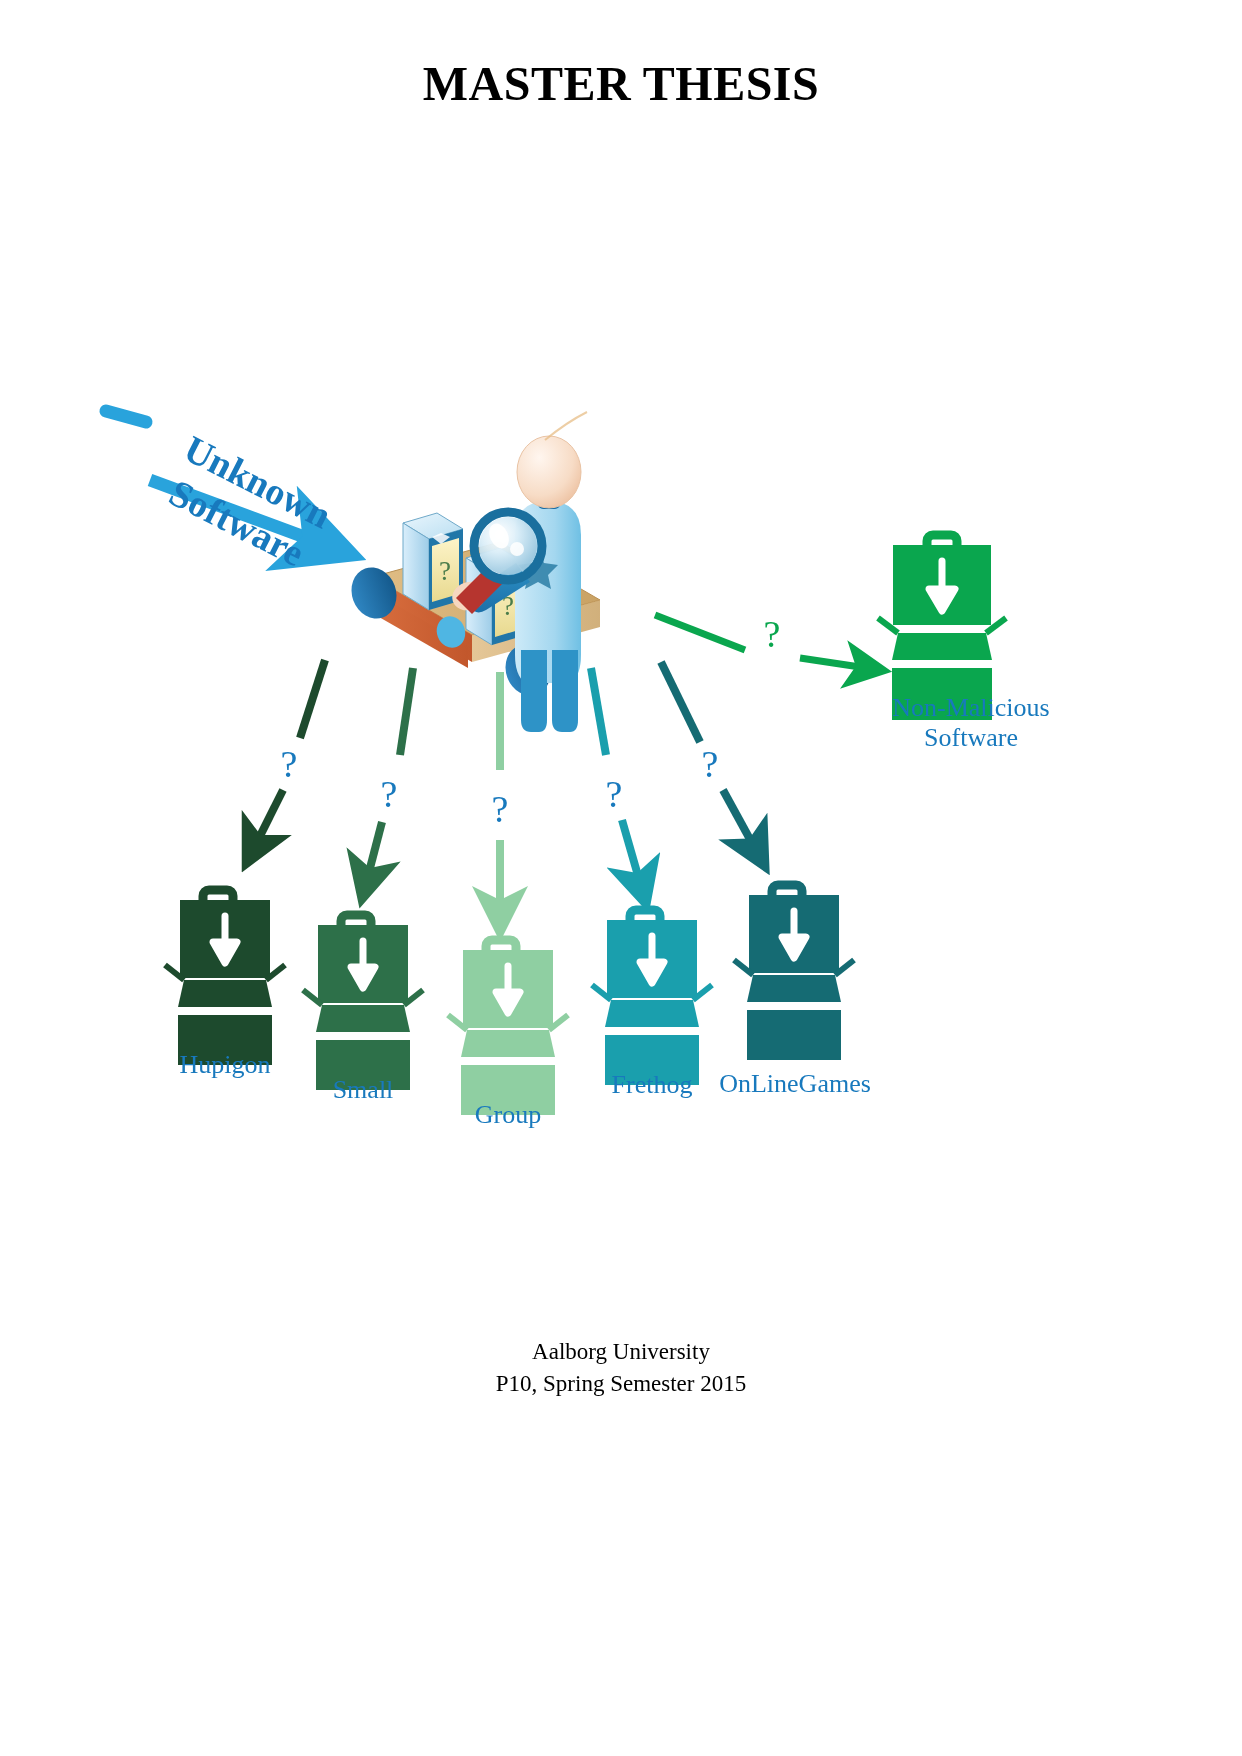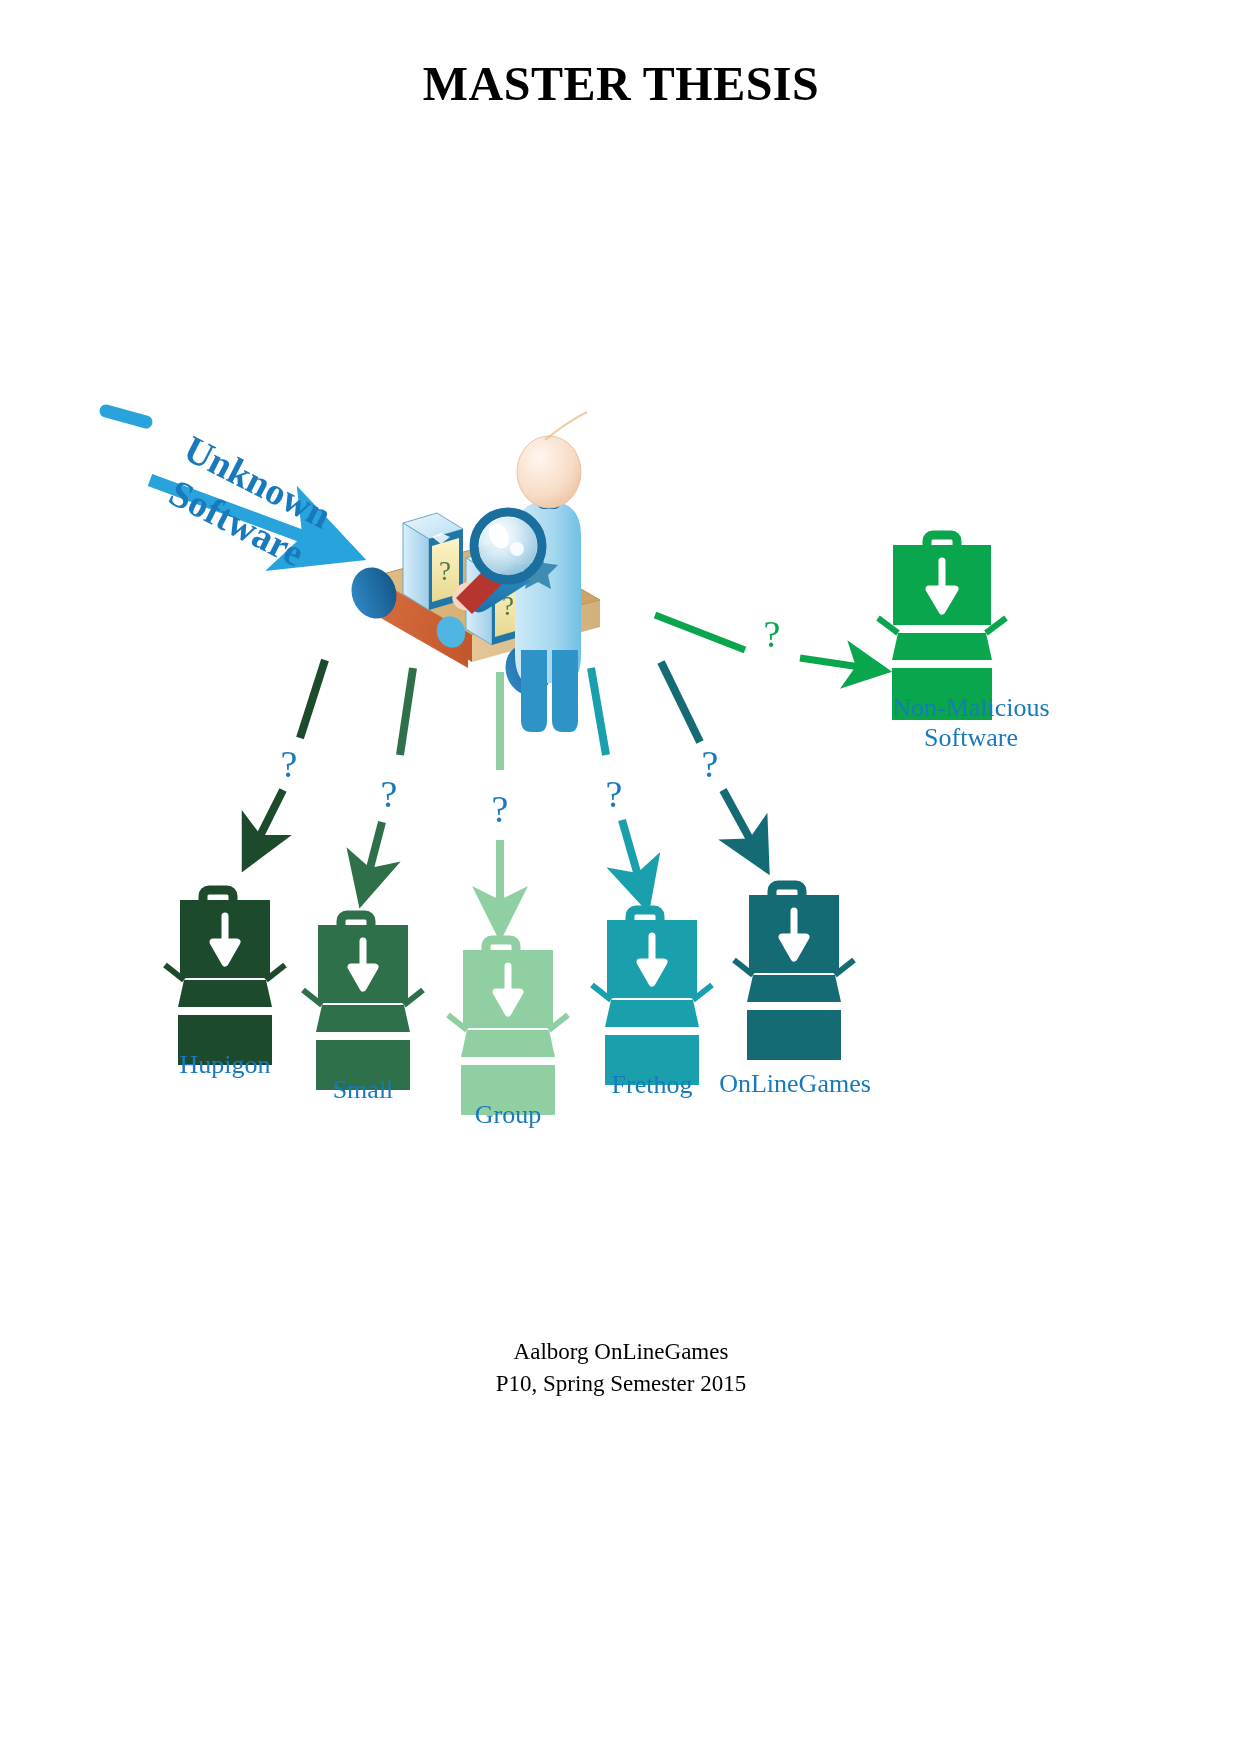--- a/index.html
+++ b/index.html
@@ -333,15 +333,15 @@
 
   <div class="node-label" style="left:155px; top:800px; width:140px;">Hupigon</div>
   <div class="node-label" style="left:293px; top:825px; width:140px;">Small</div>
   <div class="node-label" style="left:438px; top:850px; width:140px;">Group</div>
   <div class="node-label" style="left:582px; top:820px; width:140px;">Frethog</div>
   <div class="node-label" style="left:700px; top:819px; width:190px;">OnLineGames</div>
 
 </div>
 
 <div id="footer">
-  <div>Aalborg OnLineGames</div>
+  <div>Aalborg University</div>
   <div>P10, Spring Semester 2015</div>
 </div>
 
 </body></html>

